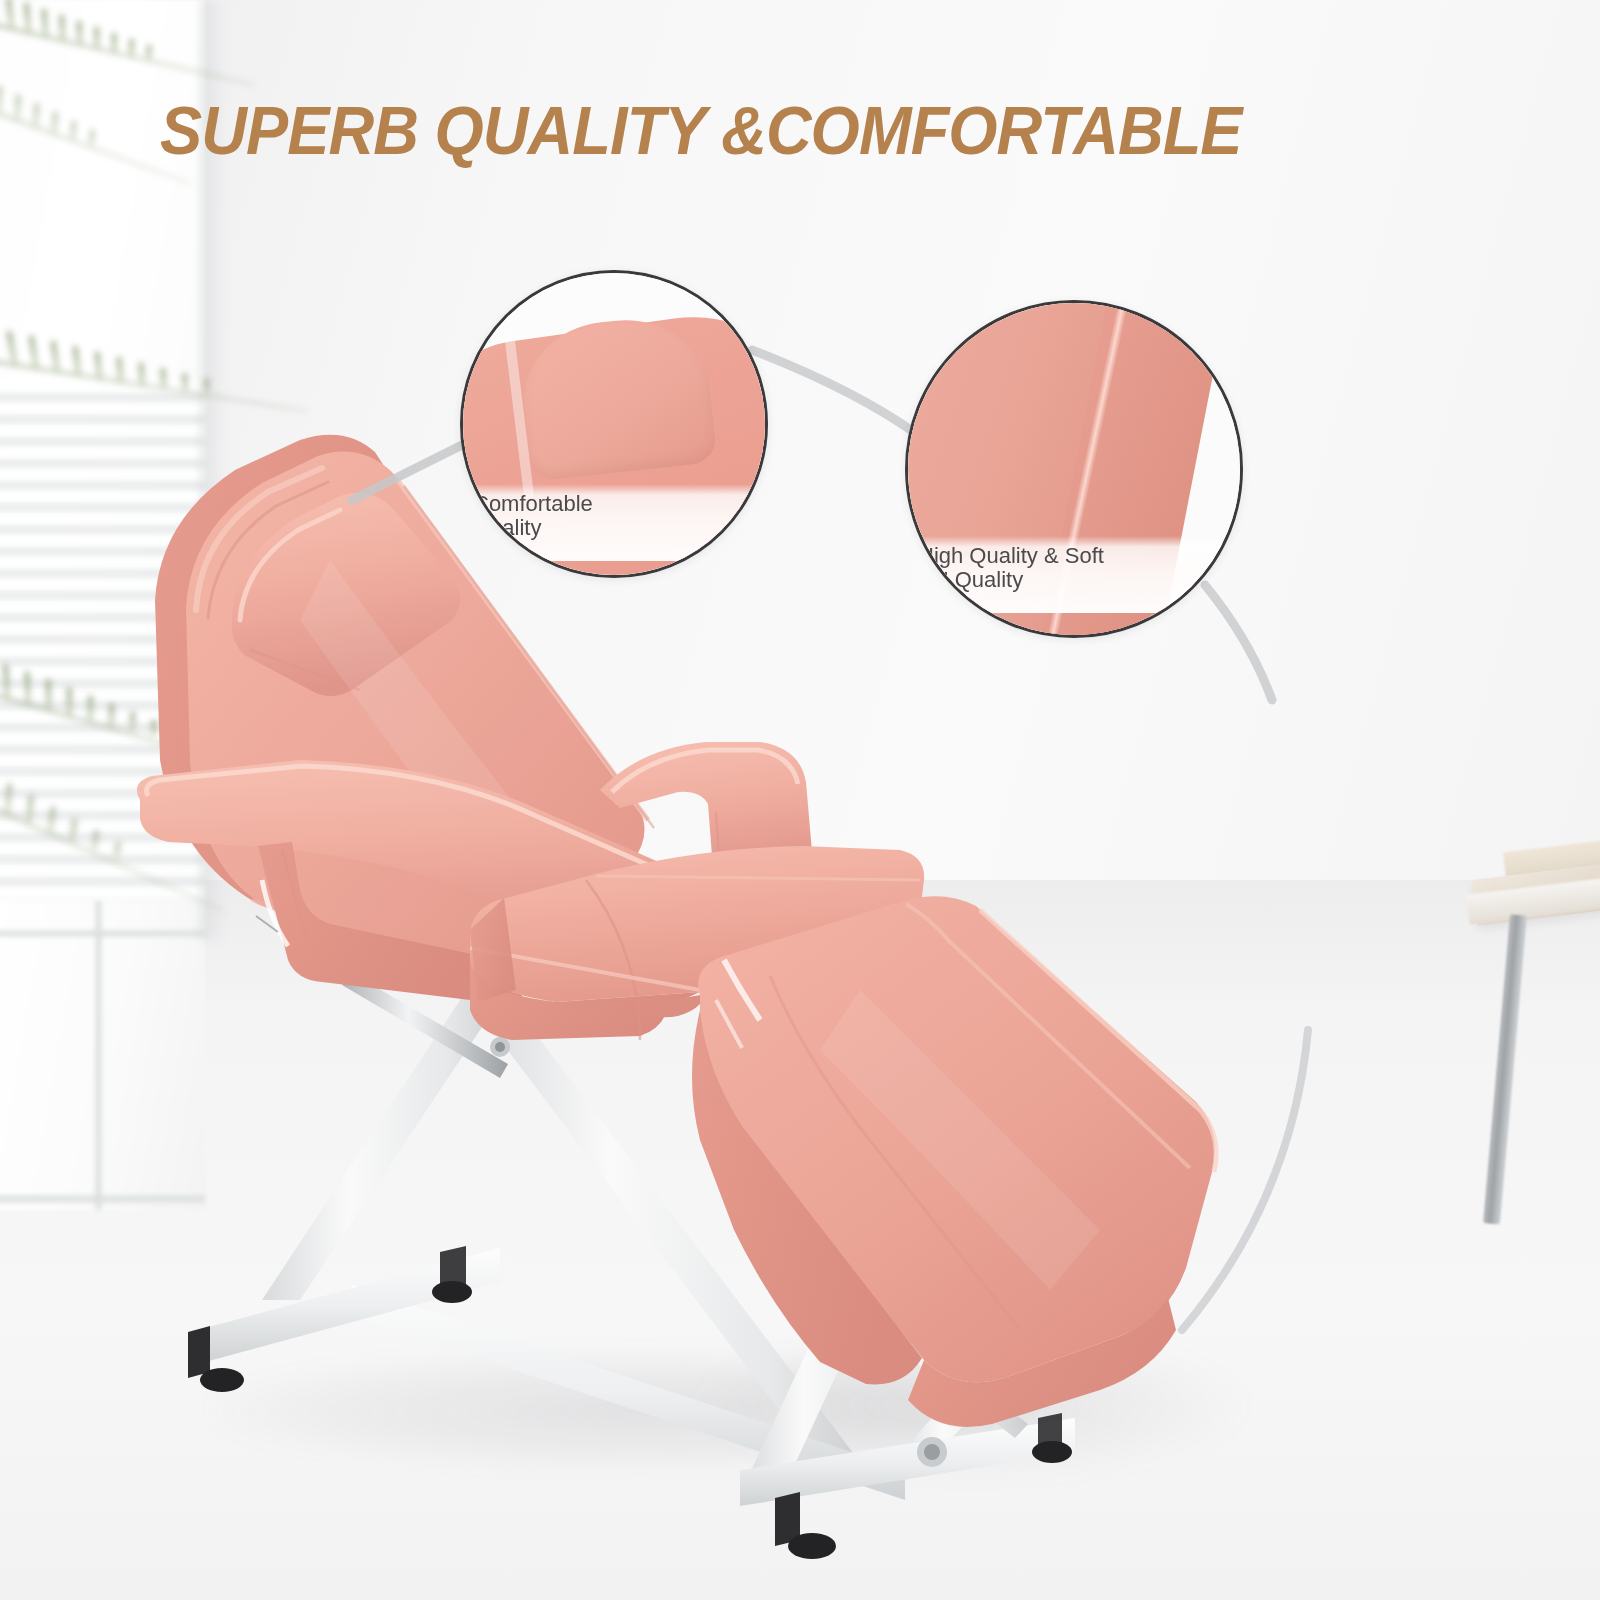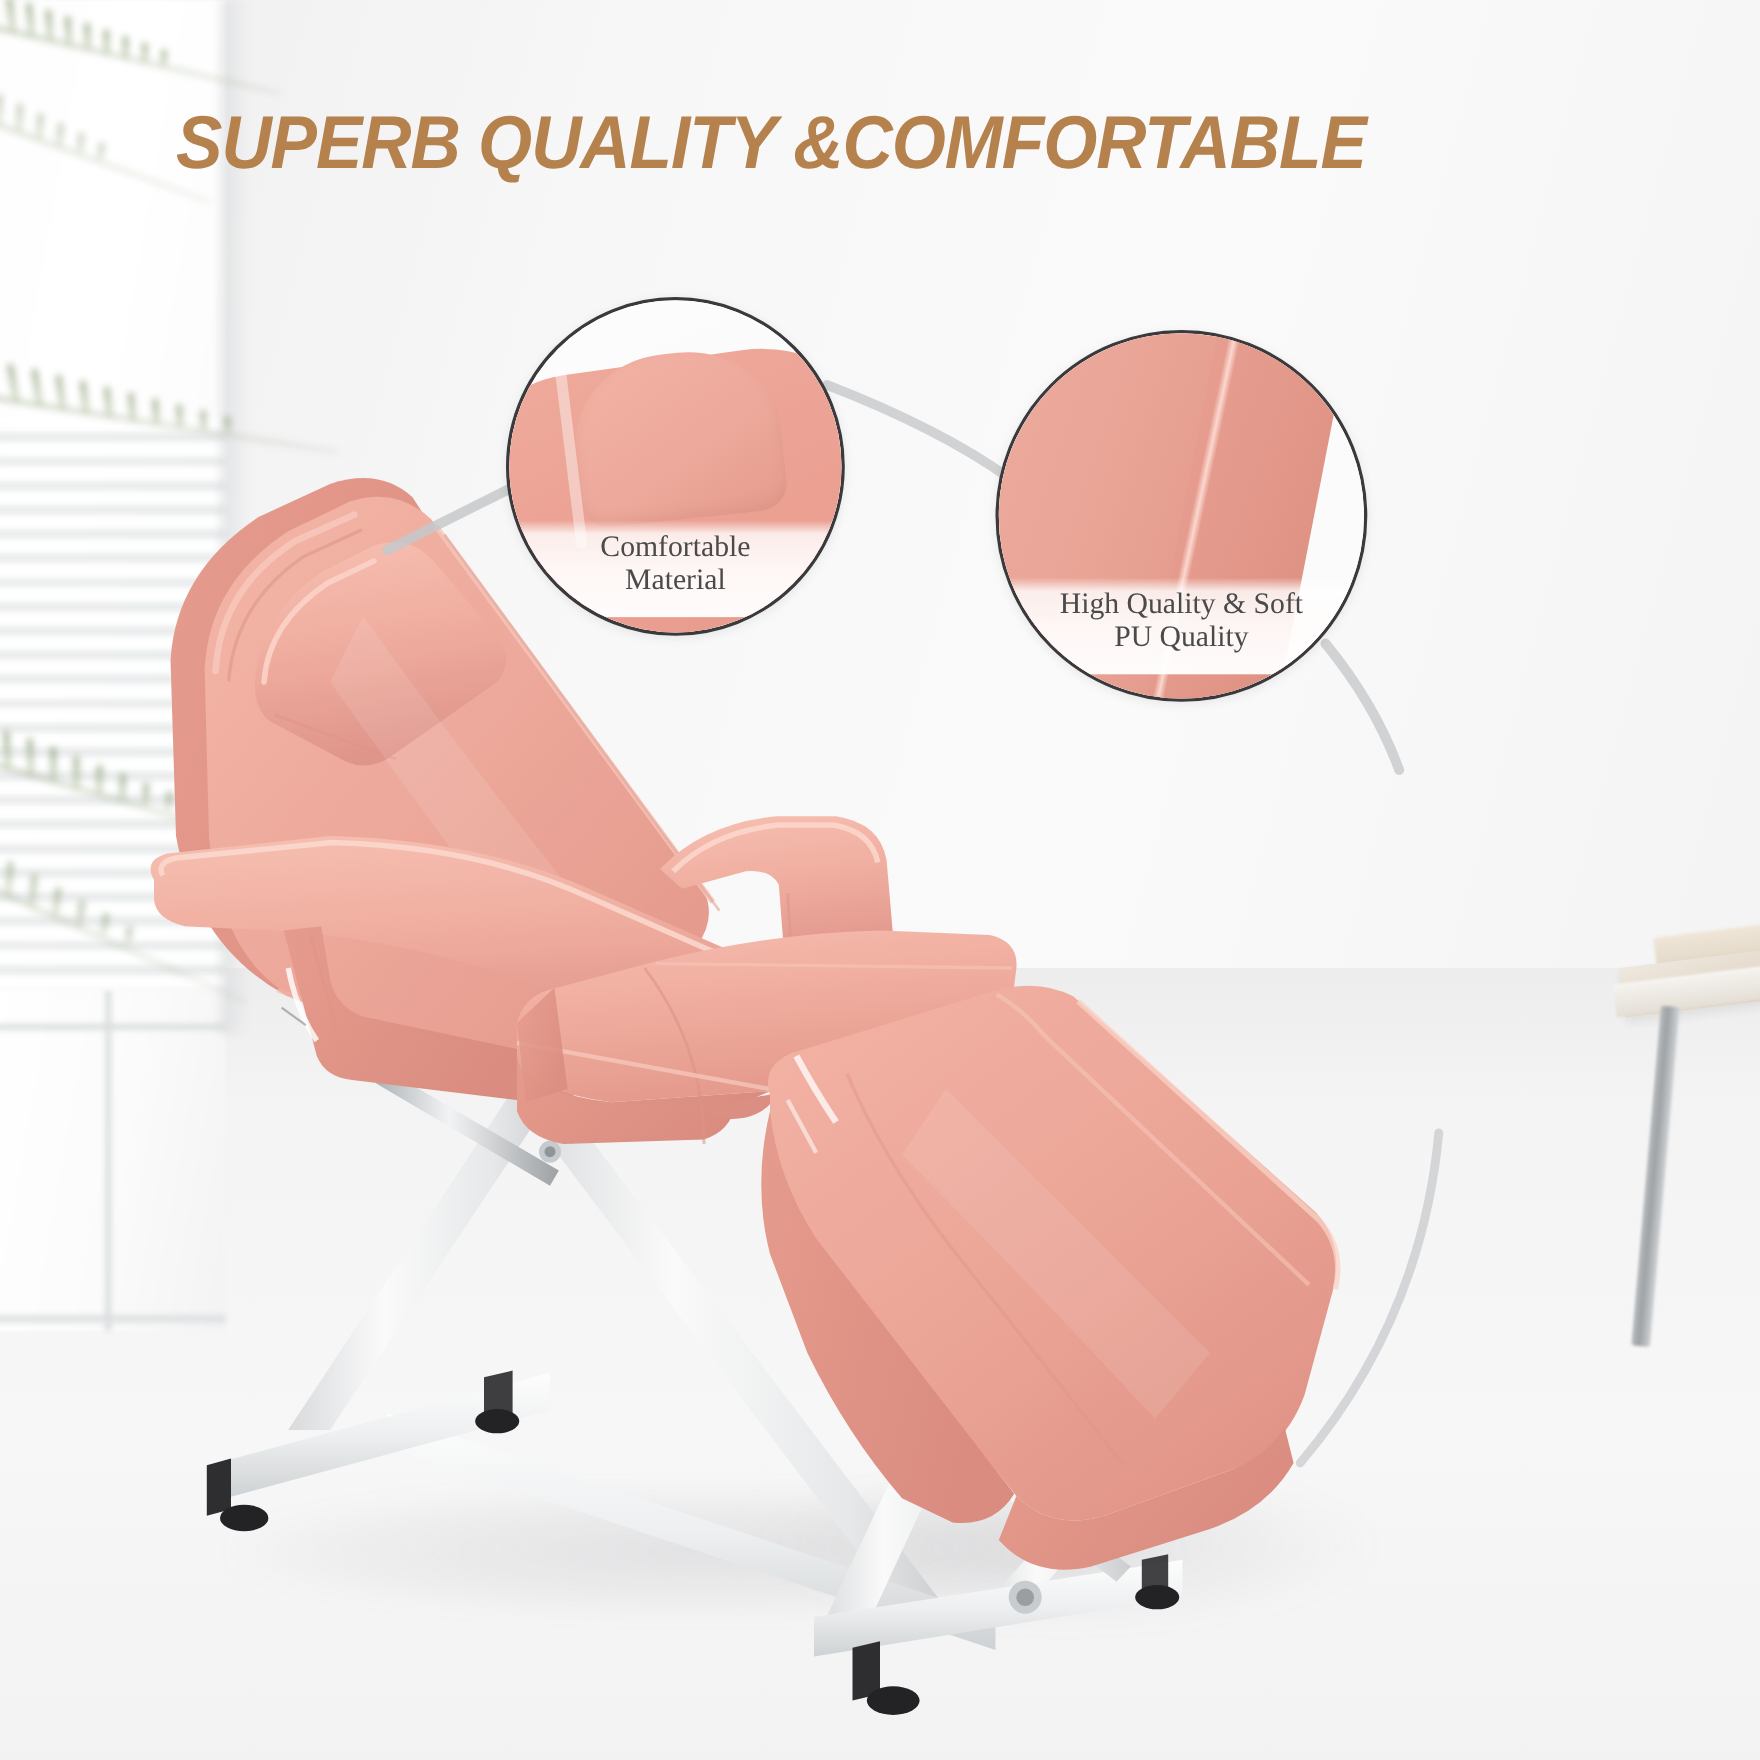--- a/index.html
+++ b/index.html
@@ -100,25 +100,24 @@
   .callout{
     position:absolute;border-radius:50%;overflow:hidden;
     border:3px solid #3a3a3c;
     background:#fff;
     box-shadow:0 2px 10px rgba(0,0,0,.08);
   }
   .callout .photo{position:absolute;inset:0;}
   .callout .cap{
     position:absolute;left:0;right:0;bottom:0;
     padding:8px 10px 20px;
-    text-align:center;
+    text-align:left;
     color:#4a4a4a;
-    font-size:27px;line-height:1.12;
+    font-size:22px;line-height:1.12;
     background:linear-gradient(to bottom,rgba(255,255,255,.0) 0%,rgba(255,255,255,.80) 14%,rgba(255,252,251,.93) 45%,rgba(255,255,255,.97) 100%);
-    font-family:Liberation Serif, serif;
   }
   #callout-1{left:460px;top:270px;width:302px;height:302px;}
   #callout-2{left:905px;top:300px;width:332px;height:332px;}
   #callout-3{left:1145px;top:690px;width:345px;height:345px;}
   #callout-1 .cap{bottom:14px;}
   #callout-2 .cap{bottom:22px;}
   #callout-3 .cap{bottom:26px;}
 
   
   .c1-bg{position:absolute;inset:0;background:linear-gradient(160deg,#fdfdfd 0%,#fbfbfb 38%,#f7f5f5 100%);}
@@ -442,21 +441,21 @@
 
   <div class="callout" id="callout-1" style="border-color: rgb(58, 58, 60);">
     <div class="photo">
       <div class="c1-bg"></div>
       <div class="c1-back"></div>
       <div class="c1-pill"></div>
       <div class="c1-seam"></div>
     </div>
     <div class="cap" style="color: rgb(74, 74, 74);">
       <div>Comfortable</div>
-      <div>Material</div>
+      <div>Quality</div>
     </div>
   </div>
 
   <div class="callout" id="callout-2" style="border-color: rgb(58, 58, 60);">
     <div class="photo">
       <div class="c2-bg"></div>
       <div class="c2-fill"></div>
       <div class="c2-fill2"></div>
       <div class="c2-crease"></div>
     </div>

